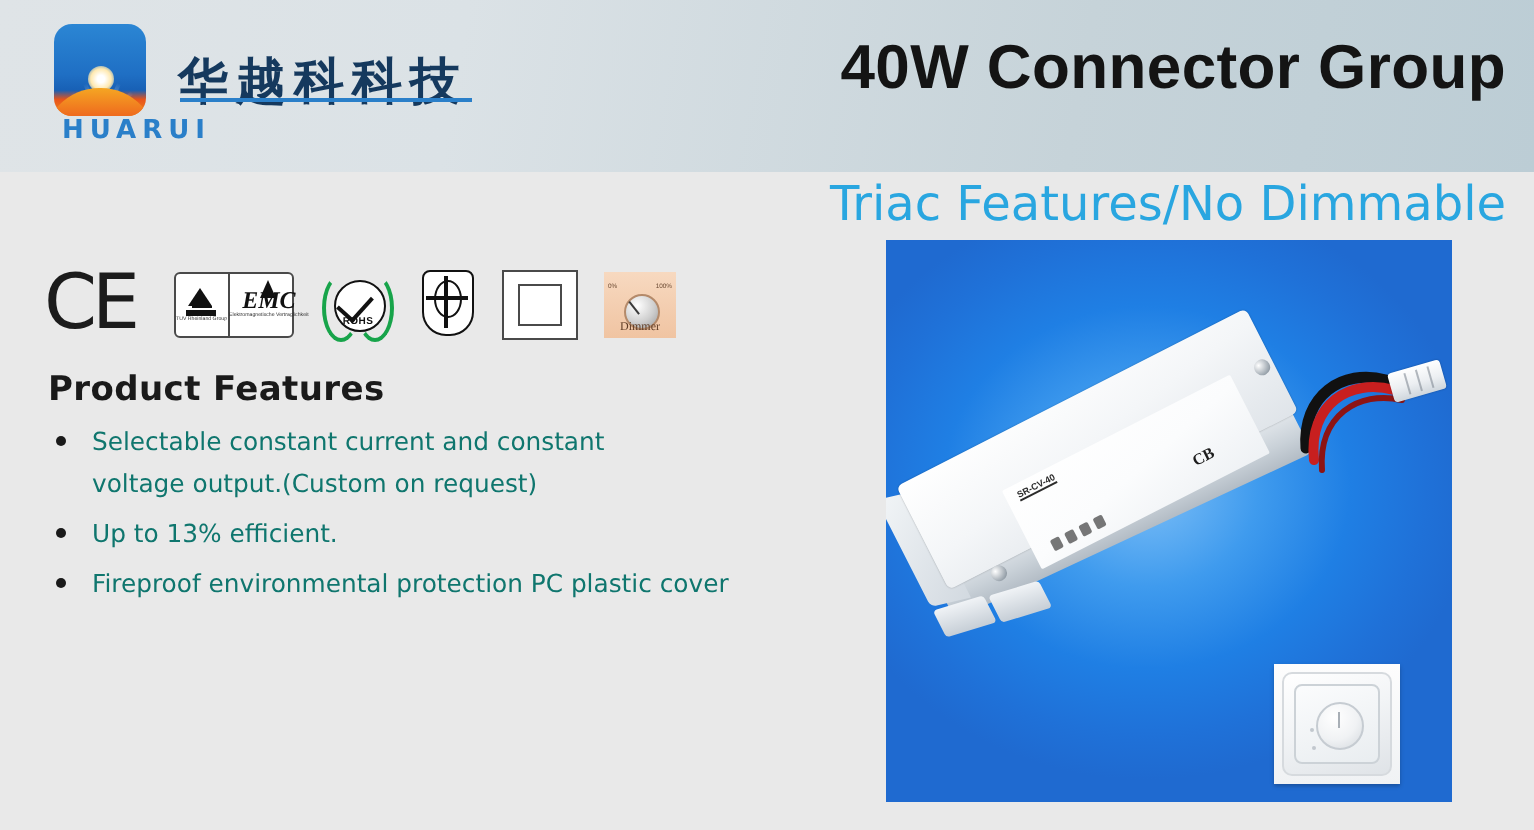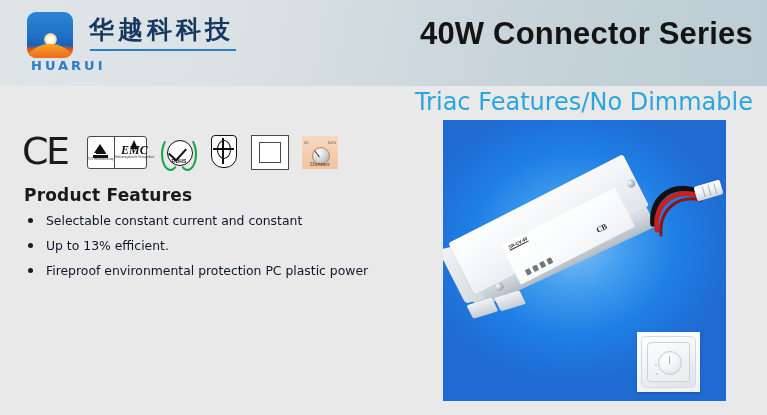--- a/index.html
+++ b/index.html
@@ -75,21 +75,21 @@
     position: absolute;
     left: 4px; top: 46px;
     font-family: "DejaVu Sans", sans-serif;
     font-size: 13px;
     font-weight: 700;
     letter-spacing: 3px;
     color: #2a7fc9;
   }
   #logo-cn {
     position: absolute;
-    left: 62px; top: 1px;
+    left: 62px; top: 12px;
     font-family: "DejaVu Sans", sans-serif;
     font-size: 25px;
     font-weight: 700;
     letter-spacing: 4px;
     color: #15395e;
     white-space: nowrap;
   }
   #logo-en {
     position: absolute;
     left: 63px; top: 40px;
@@ -361,21 +361,21 @@
     left: 24px; top: 210px;
     width: 400px;
   }
   .feature {
     position: relative;
     padding-left: 22px;
     margin-bottom: 4px;
     font-family: "DejaVu Sans", sans-serif;
     font-size: 12.4px;
     line-height: 21px;
-    color: #0f172a;
+    color: #0f766e;
   }
   .feature .dot {
     position: absolute;
     left: 4px; top: 8px;
     width: 5px; height: 5px;
     border-radius: 50%;
     background: #1a1a1a;
   }
   .feature .l2 { display: block; }
   
@@ -576,21 +576,21 @@
 
       </div>
       <div class="sun-core"></div>
       <div class="horizon"></div>
     </div>
     <div id="logo-wordmark">HUARUI</div>
     <div id="logo-cn">华越科科技</div>
     <div id="logo-rule"></div>
   </div>
 
-  <div id="headline">40W Connector Series</div>
+  <div id="headline">40W Connector Group</div>
   <div id="subhead">Triac Features/No Dimmable</div>
 
   <div id="cert-row">
 
     <div class="cert cert-ce">
       <span class="c-glyph">C</span>
       <span class="e-glyph">E</span>
     </div>
 
     <div class="cert cert-emc">
@@ -635,28 +635,29 @@
       <span class="pointer"></span>
       <span class="dim-label">Dimmer</span>
     </div>
   </div>
 
   <div id="features-title">Product Features</div>
   <div id="features-list">
     <div class="feature">
       <span class="dot"></span>
       <span>Selectable constant current and constant</span>
+      <span class="l2">voltage output.(Custom on request)</span>
     </div>
     <div class="feature">
       <span class="dot"></span>
       <span class="l2">Up to 13% efficient.</span>
     </div>
     <div class="feature">
       <span class="dot"></span>
-      <span>Fireproof environmental protection PC plastic power</span>
+      <span>Fireproof environmental protection PC plastic cover</span>
     </div>
   </div>
 
   <div id="photo-panel">
 
     <div id="driver">
       <span class="side-face"></span>
       <span class="foot-a"></span>
       <span class="foot-b"></span>
       <span class="end-left"></span>

